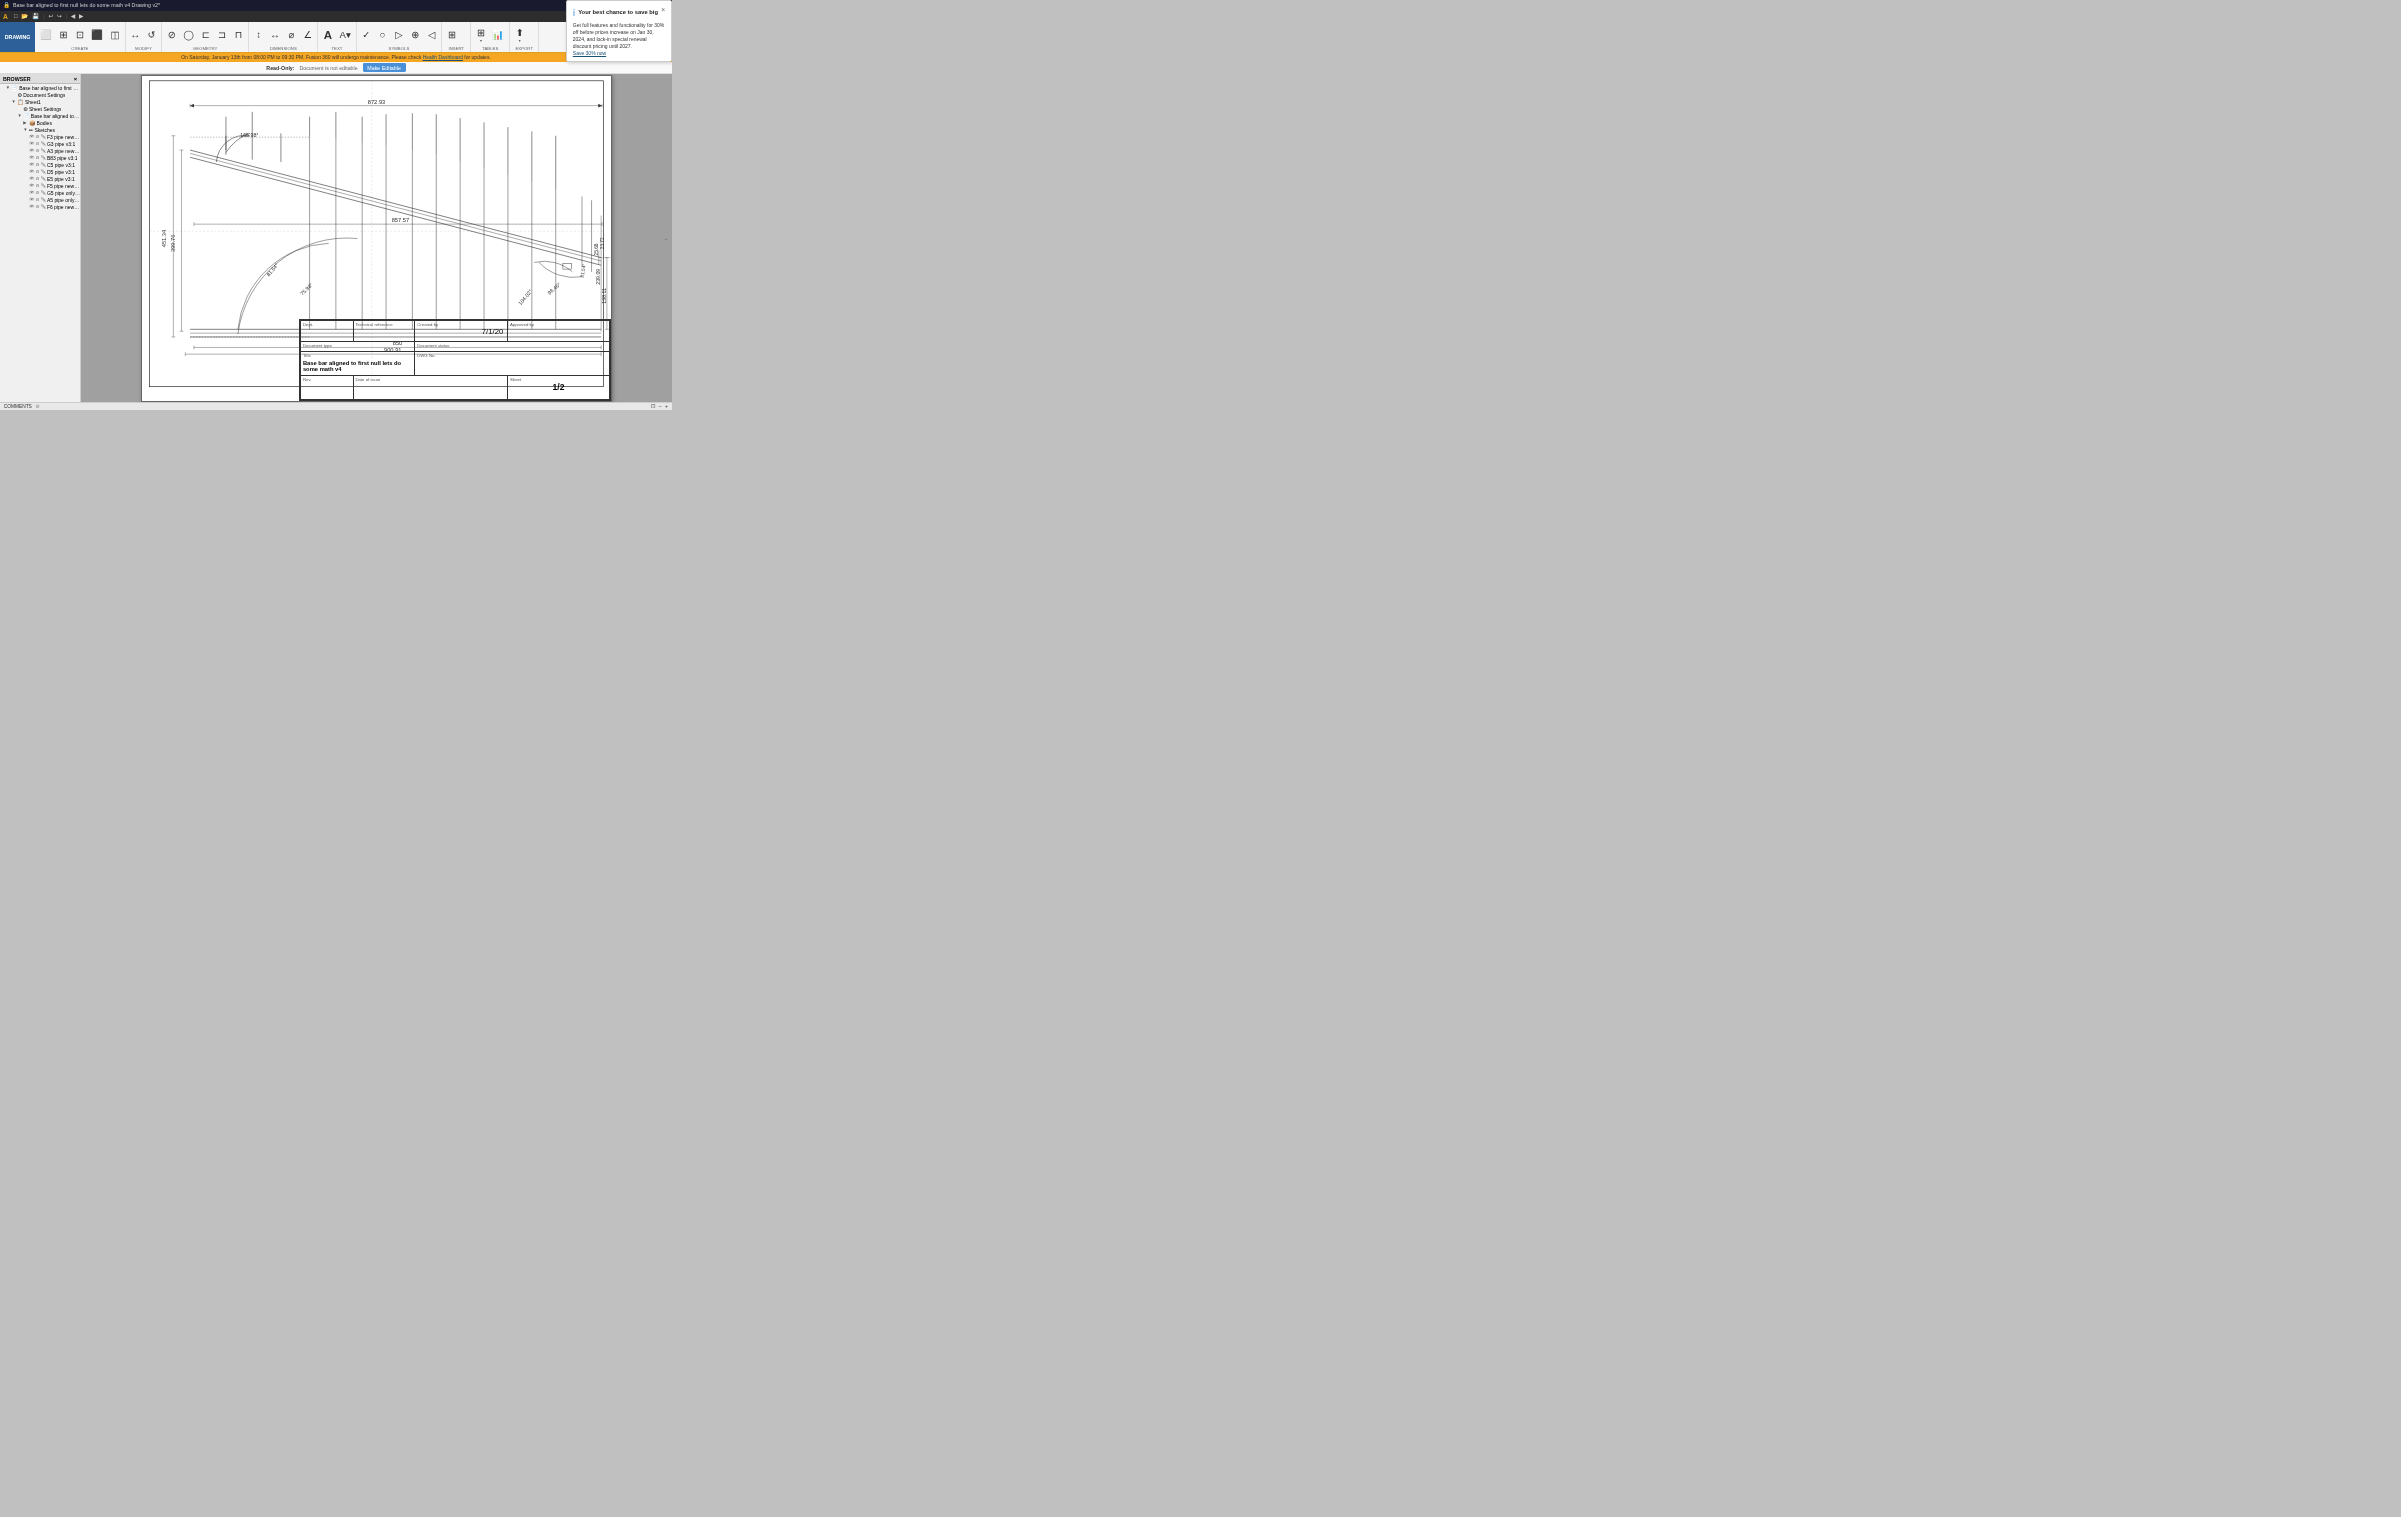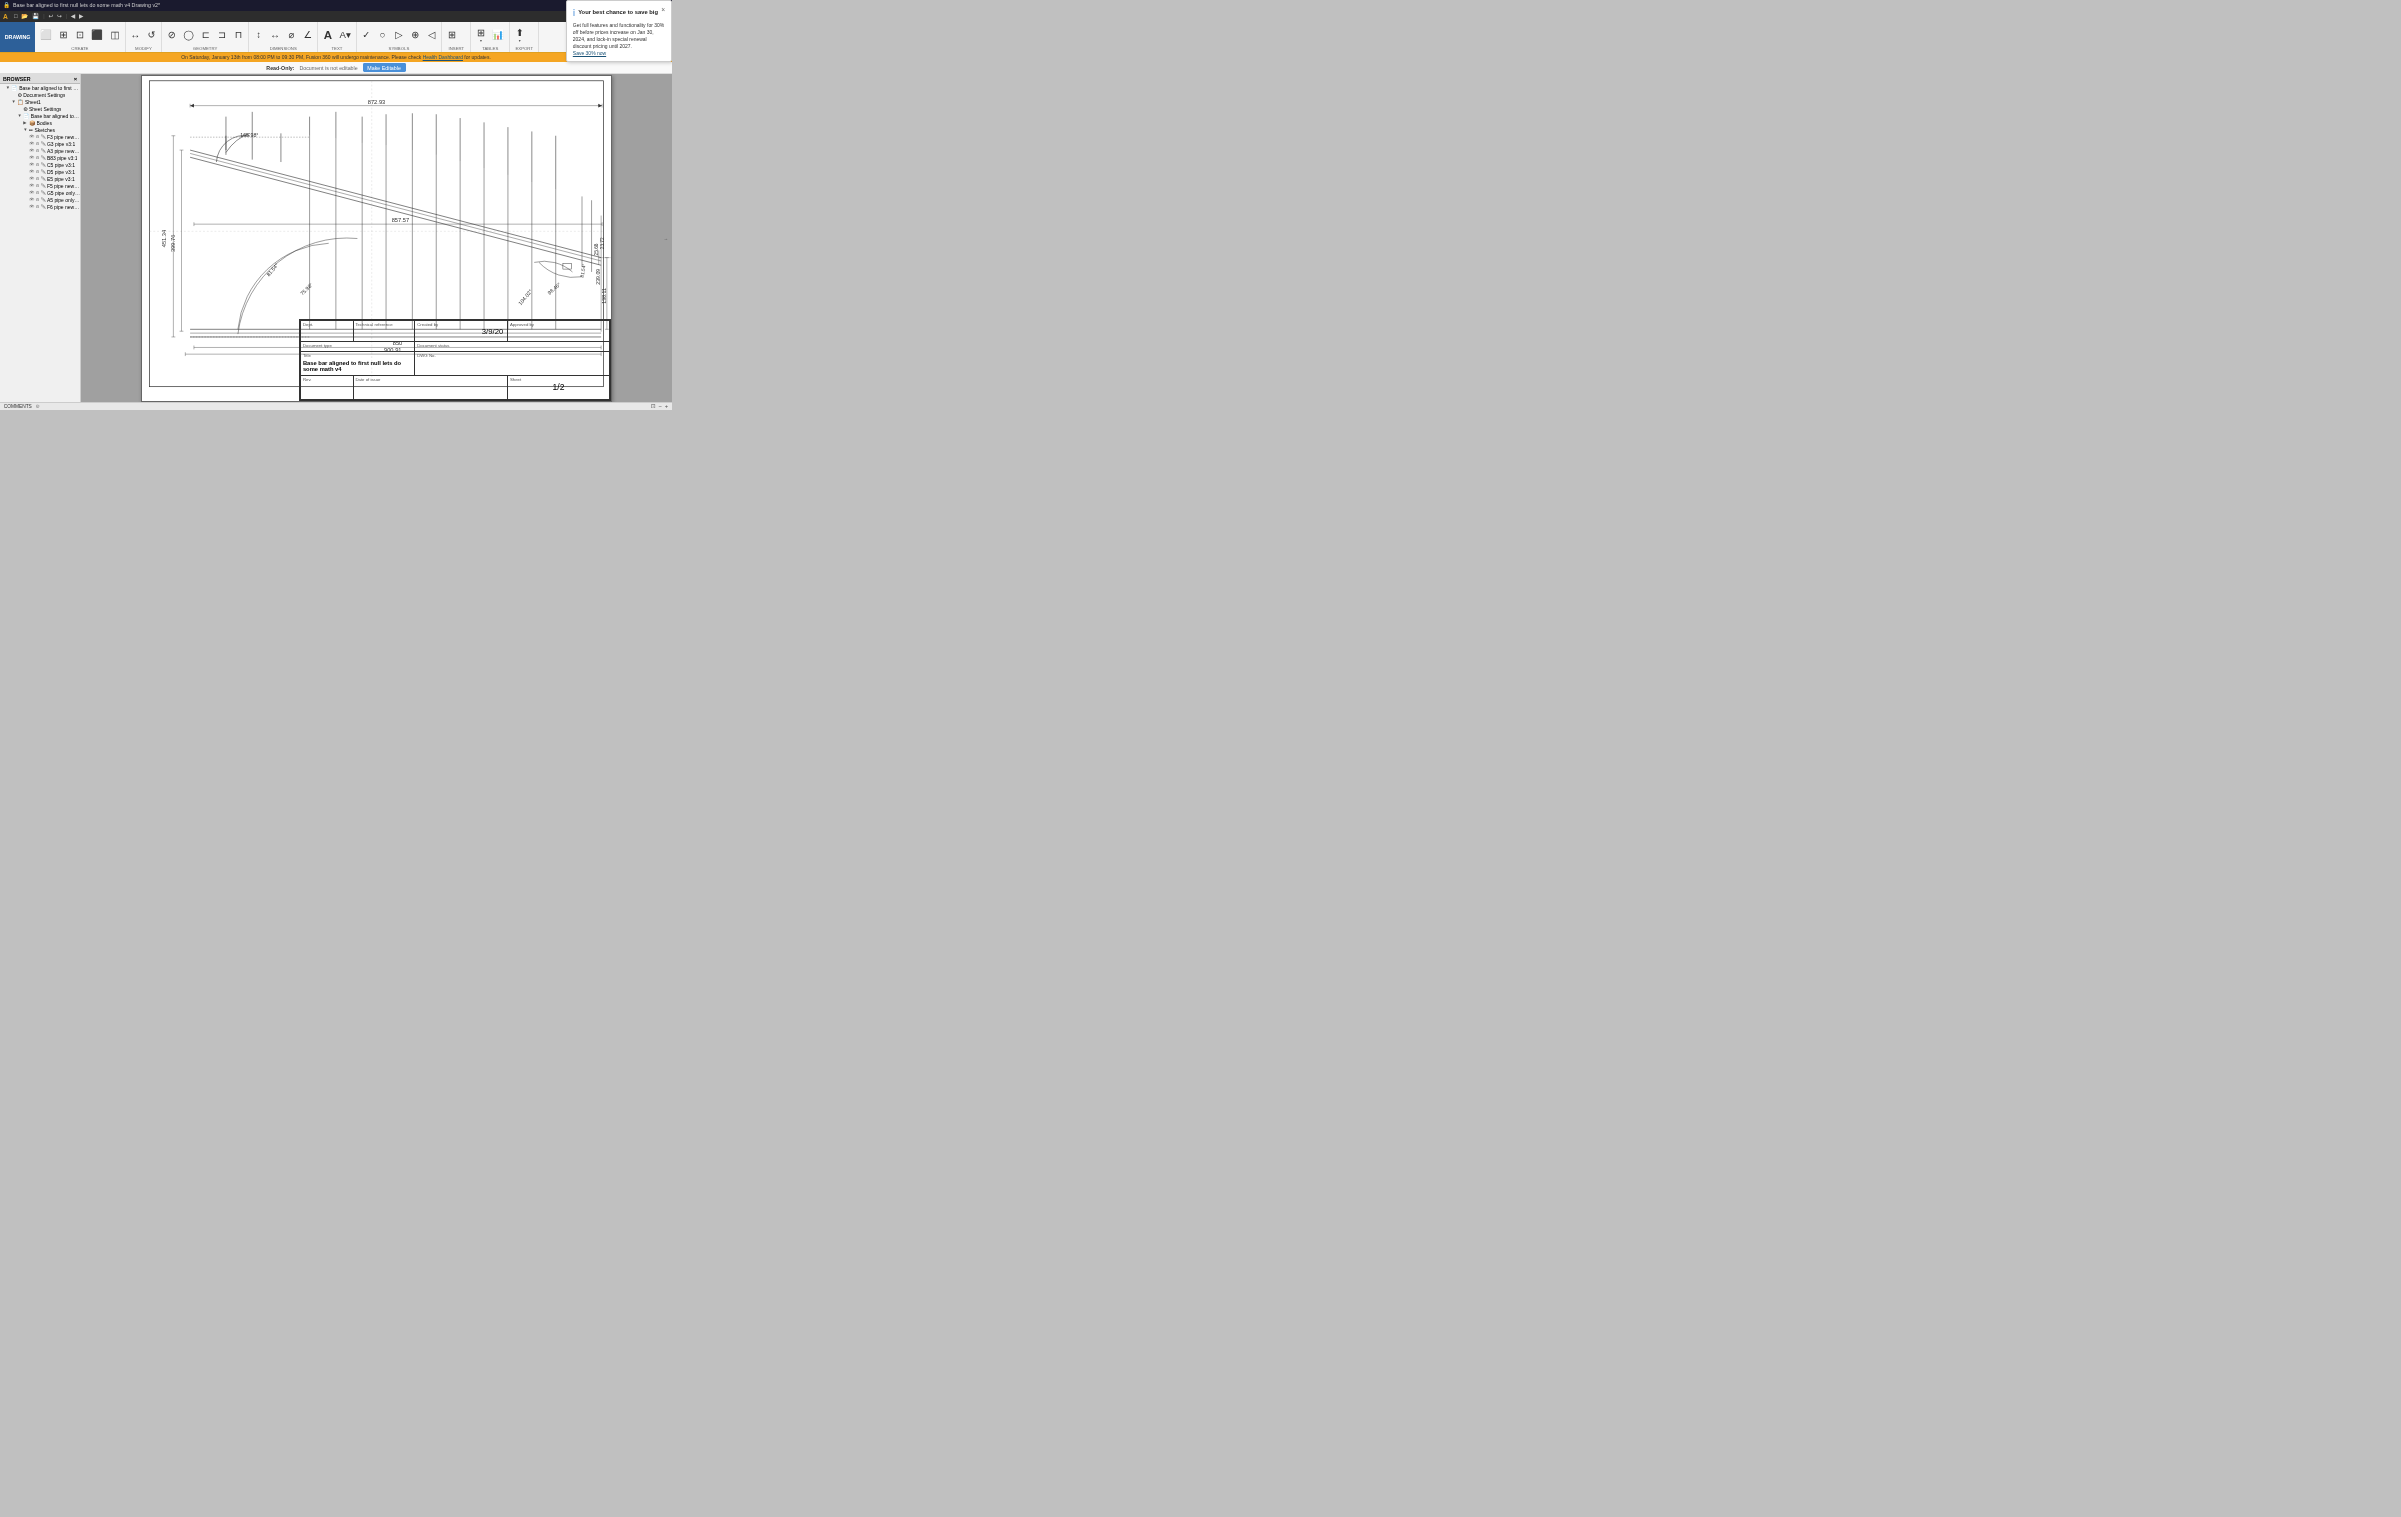--- a/index.html
+++ b/index.html
@@ -766,21 +766,21 @@
           <tbody>
               <tr>
             <td style="width:17%">
               <span class="label-cell">Dept.</span>
             </td>
             <td style="width:20%">
               <span class="label-cell">Technical reference</span>
             </td>
             <td style="width:30%" colspan="1">
               <span class="label-cell">Created by</span>
-              <div class="value-cell" style="font-size:7.7px; text-align:right; padding-right:1.9px;">3/9/20</div>
+              <div class="value-cell" style="font-size:7.7px; text-align:right; padding-right:1.9px;">7/1/20</div>
             </td>
             <td style="width:33%">
               <span class="label-cell">Approved by</span>
             </td>
           </tr>
           <tr>
             <td colspan="2">
               <span class="label-cell">Document type</span>
             </td>
             <td colspan="2">
@@ -798,21 +798,21 @@
           </tr>
           <tr>
             <td>
               <span class="label-cell">Rev.</span>
             </td>
             <td colspan="2">
               <span class="label-cell">Date of issue</span>
             </td>
             <td>
               <span class="label-cell">Sheet</span>
-              <div style="font-size:8.6px; font-weight:normal; text-align:center;">1/2</div>
+              <div style="font-size:8.6px; font-weight:bold; text-align:center;">1/2</div>
             </td>
           </tr>
         </tbody>
           </table>
       </div>
     </div>
   </div>
 </div>
 
 <div id="bottom-bar">

